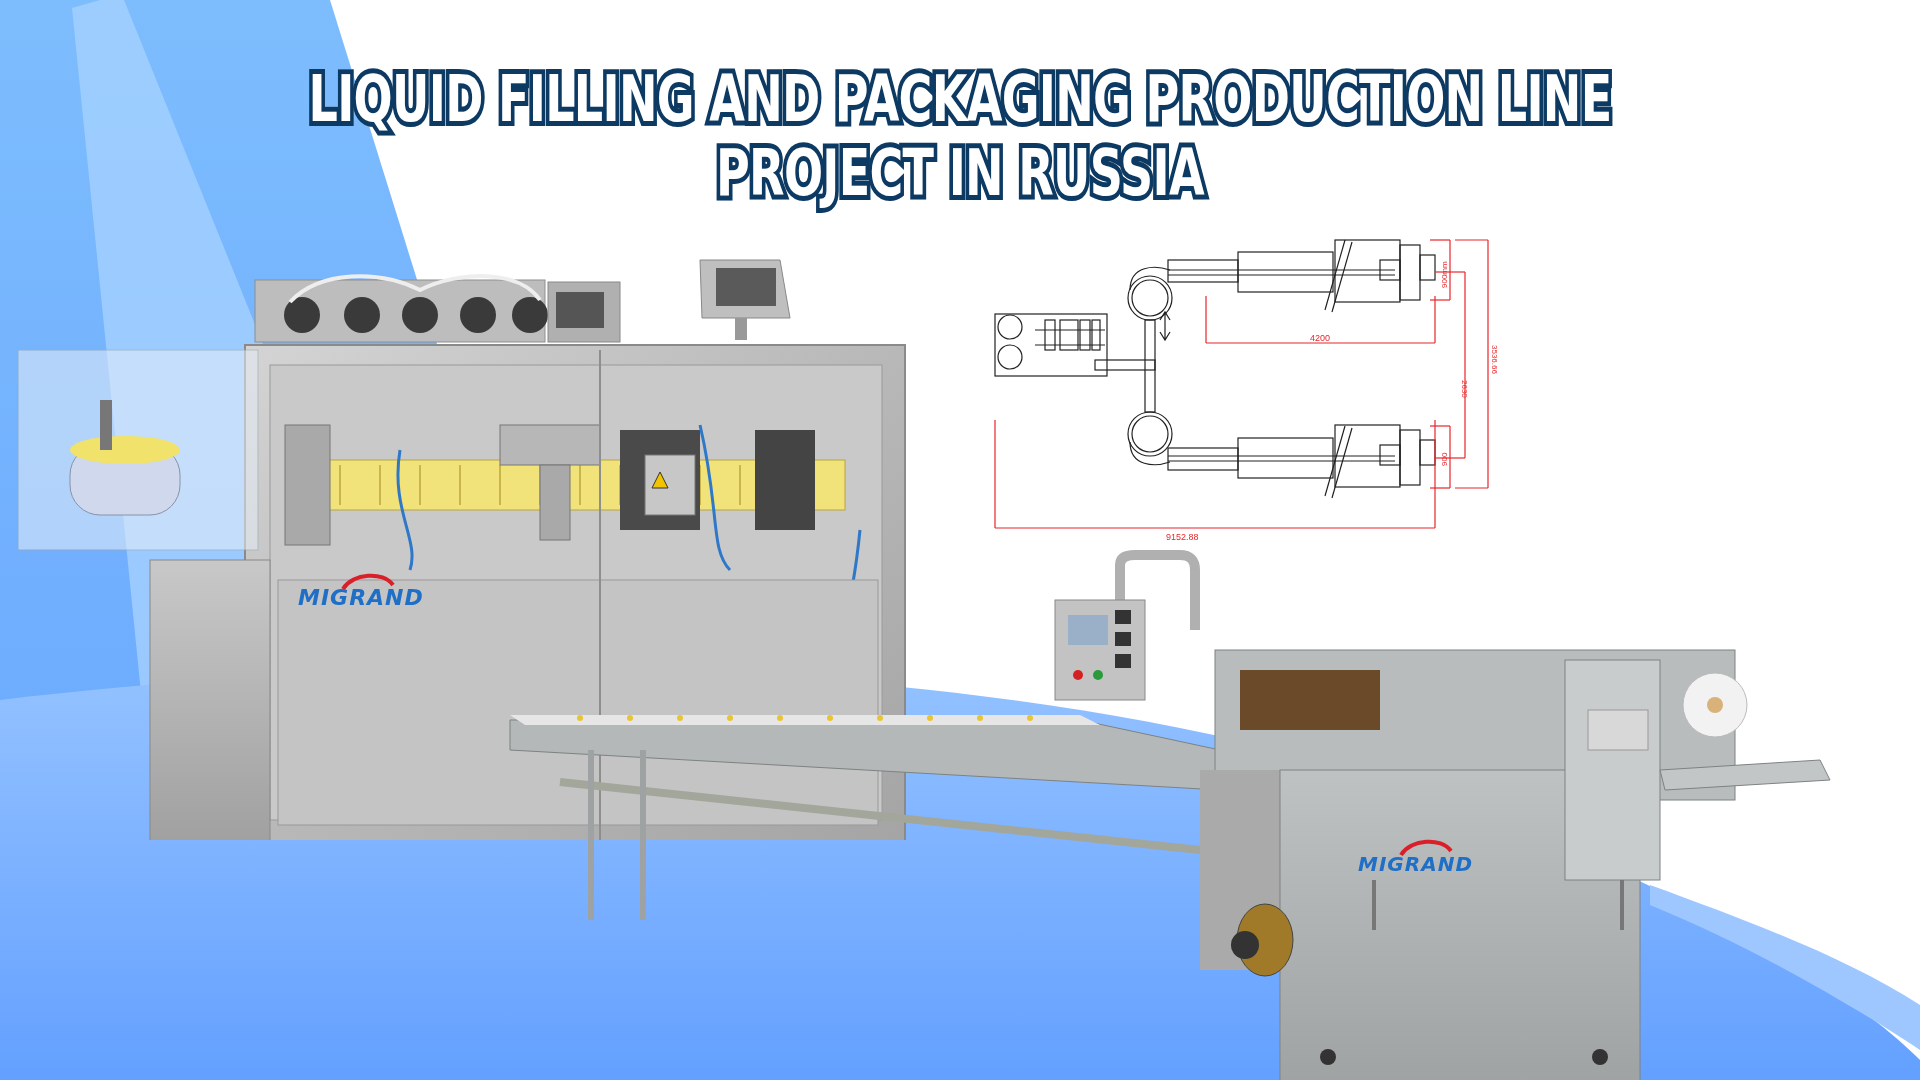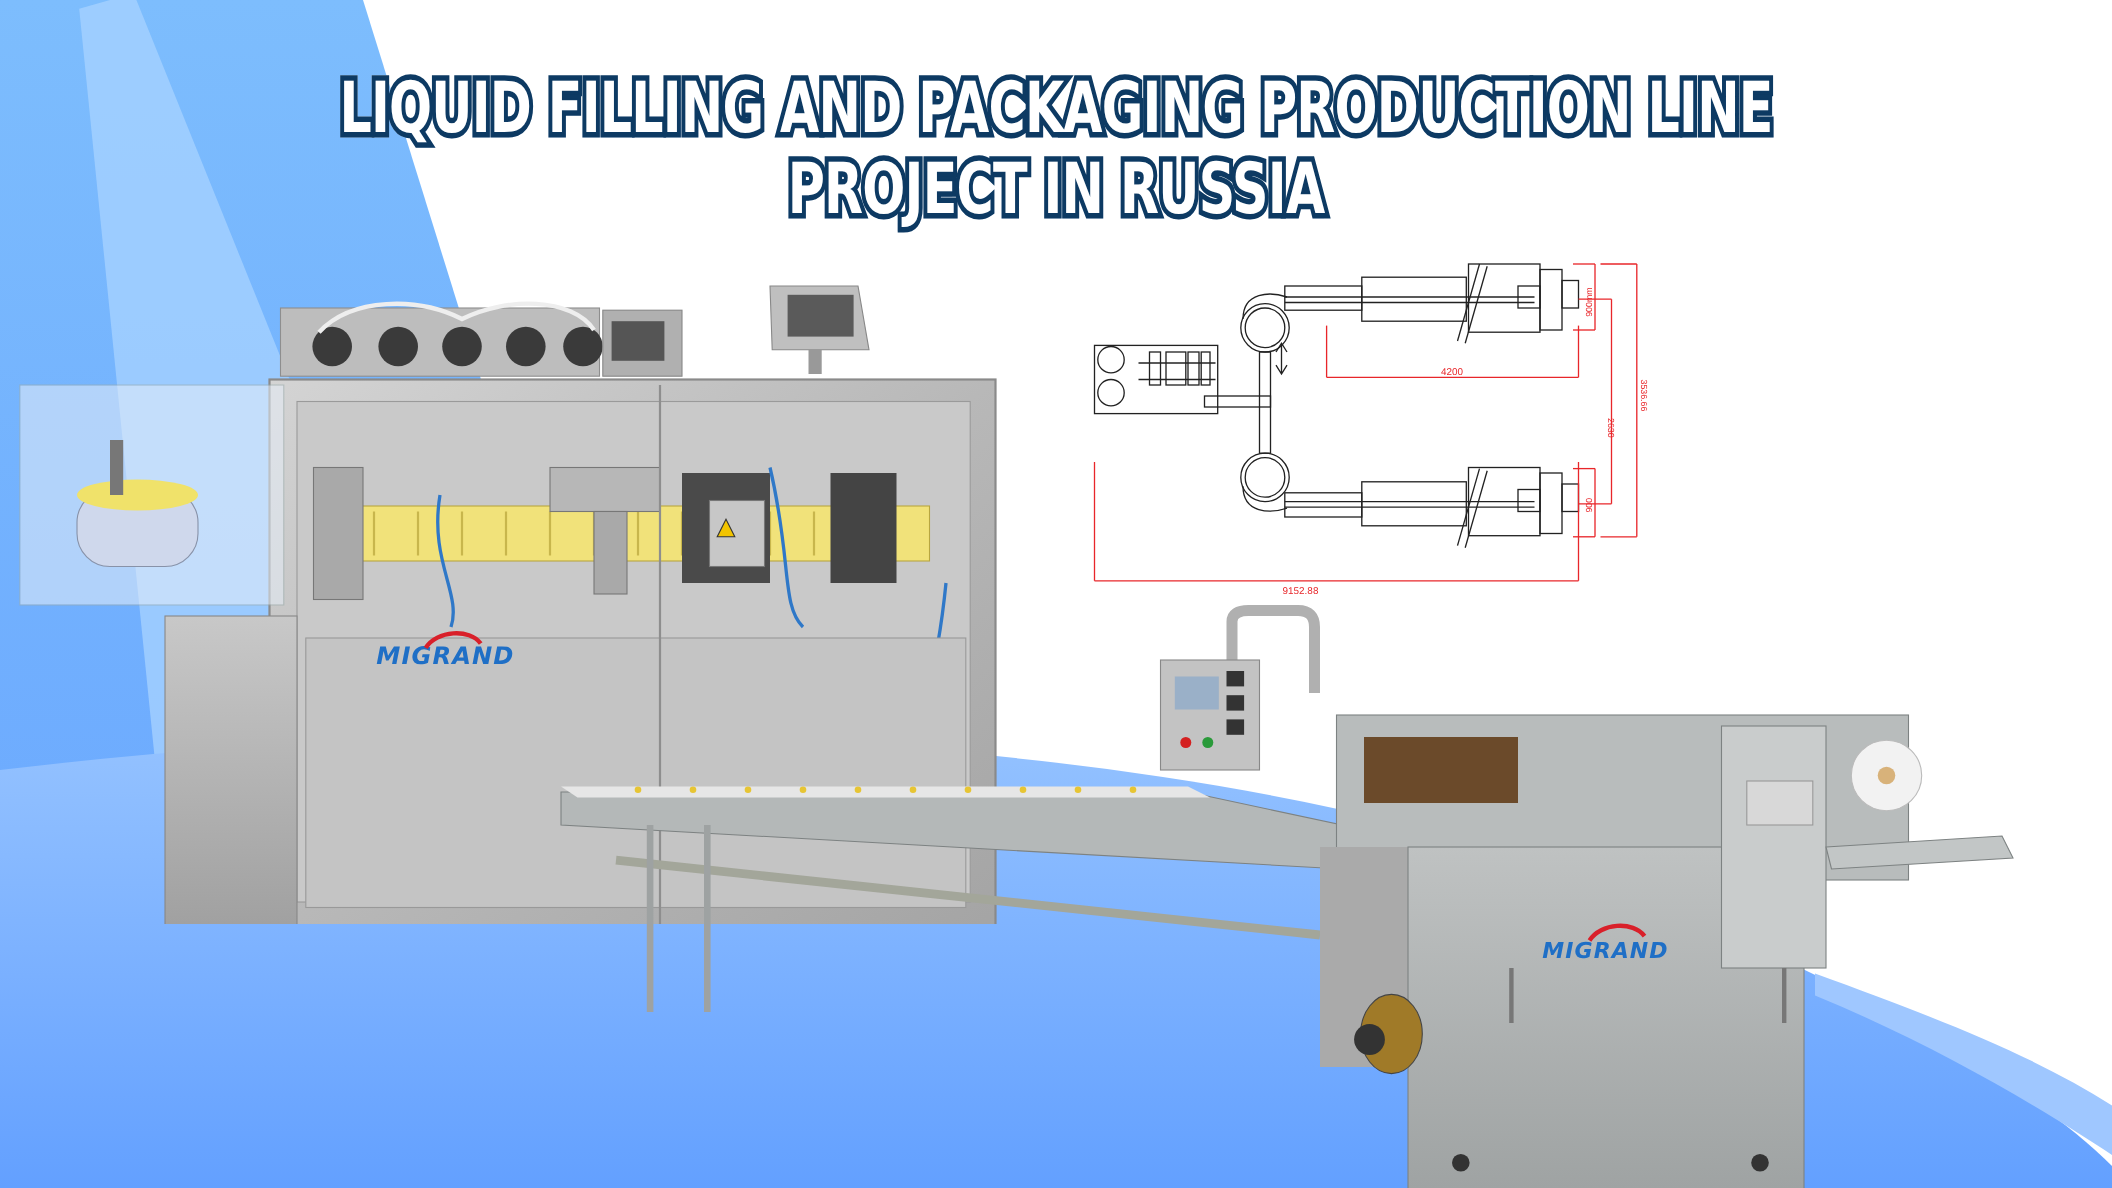--- a/index.html
+++ b/index.html
@@ -6,21 +6,21 @@
   body{width:1920px;height:1080px;overflow:hidden;position:relative;background:#ffffff;font-family:"Liberation Sans",sans-serif;}
   .bg{position:absolute;inset:0;}
   .title{position:absolute;left:0;top:62px;width:1920px;text-align:center;
     font-family:"DejaVu Sans","Liberation Sans",sans-serif;font-weight:bold;
     font-size:64px;letter-spacing:-1px;color:#ffffff;
     transform:scaleX(0.72);transform-origin:center;
     -webkit-text-stroke:10px #0d3a63;paint-order:stroke fill;
     text-shadow:0 4px 0 #0d3a63, 0 -2px 0 #0d3a63;}
   .title-inner{background:linear-gradient(#ffffff 40%,#c9d8f5 100%);-webkit-background-clip:text;background-clip:text;}
   .layer{position:absolute;}
-  .logo{position:absolute;font-family:"DejaVu Sans",sans-serif;font-weight:bold;font-style:italic;color:#1f6fc6;letter-spacing:1px;margin-left:44px;}
+  .logo{position:absolute;font-family:"DejaVu Sans",sans-serif;font-weight:bold;font-style:italic;color:#1f6fc6;letter-spacing:1px;}
   .dim{font-family:"Liberation Sans",sans-serif;fill:#e8262a;}
 </style>
 </head>
 <body>
 
 <svg class="bg" width="1920" height="1080" viewBox="0 0 1920 1080">
   <defs>
     <linearGradient id="gBlue" x1="0" y1="0" x2="0" y2="1">
       <stop offset="0" stop-color="#7dbdfd"></stop>
       <stop offset="1" stop-color="#66a3ff"></stop>

